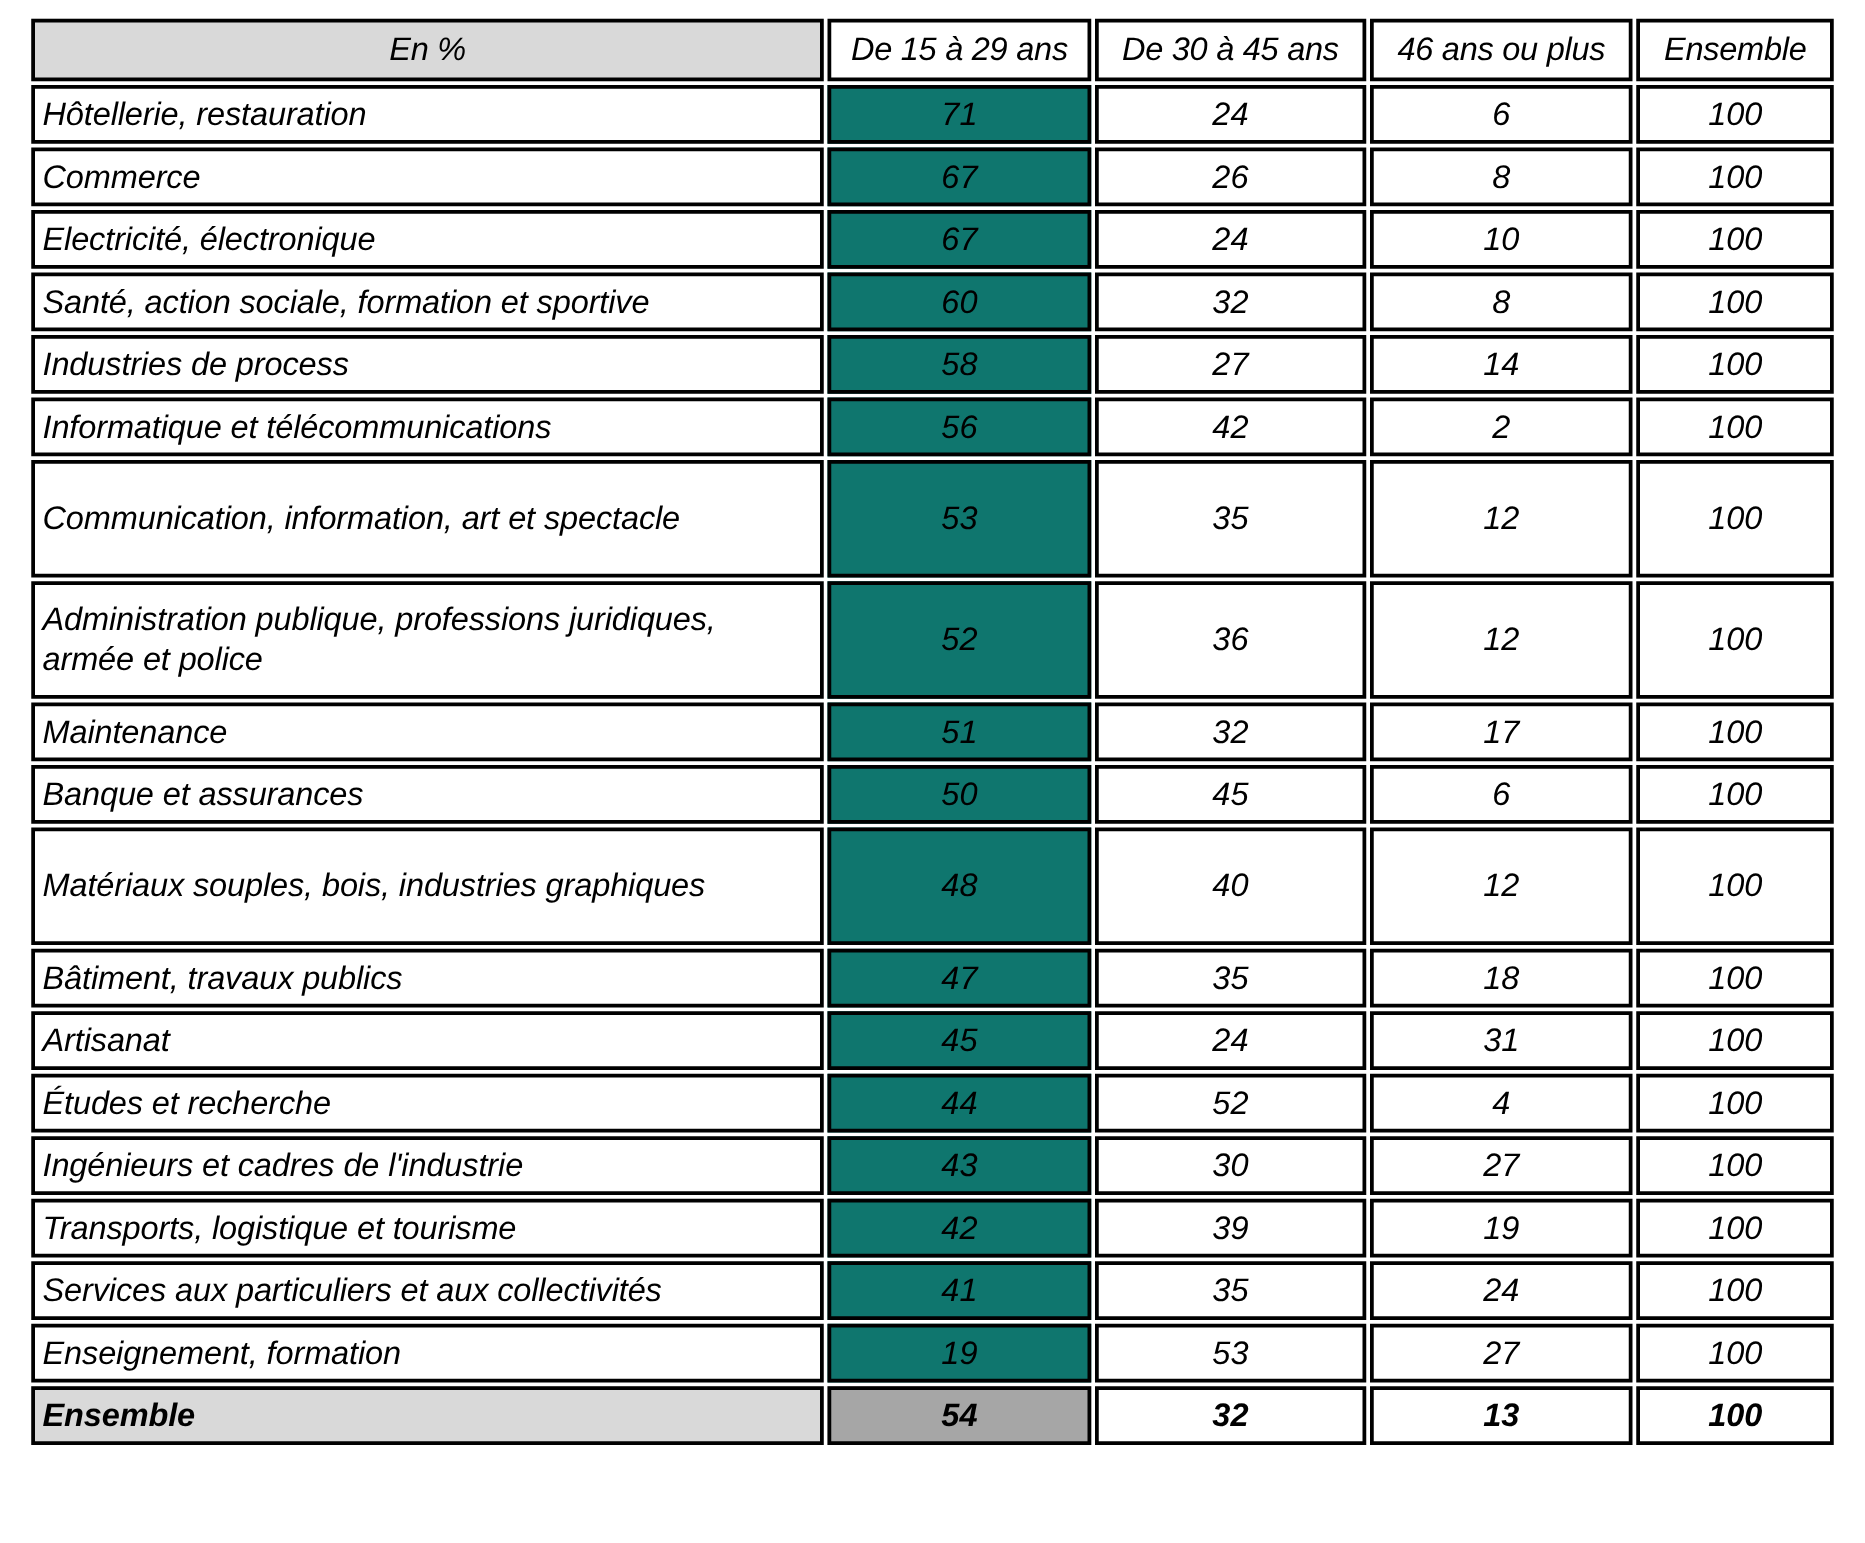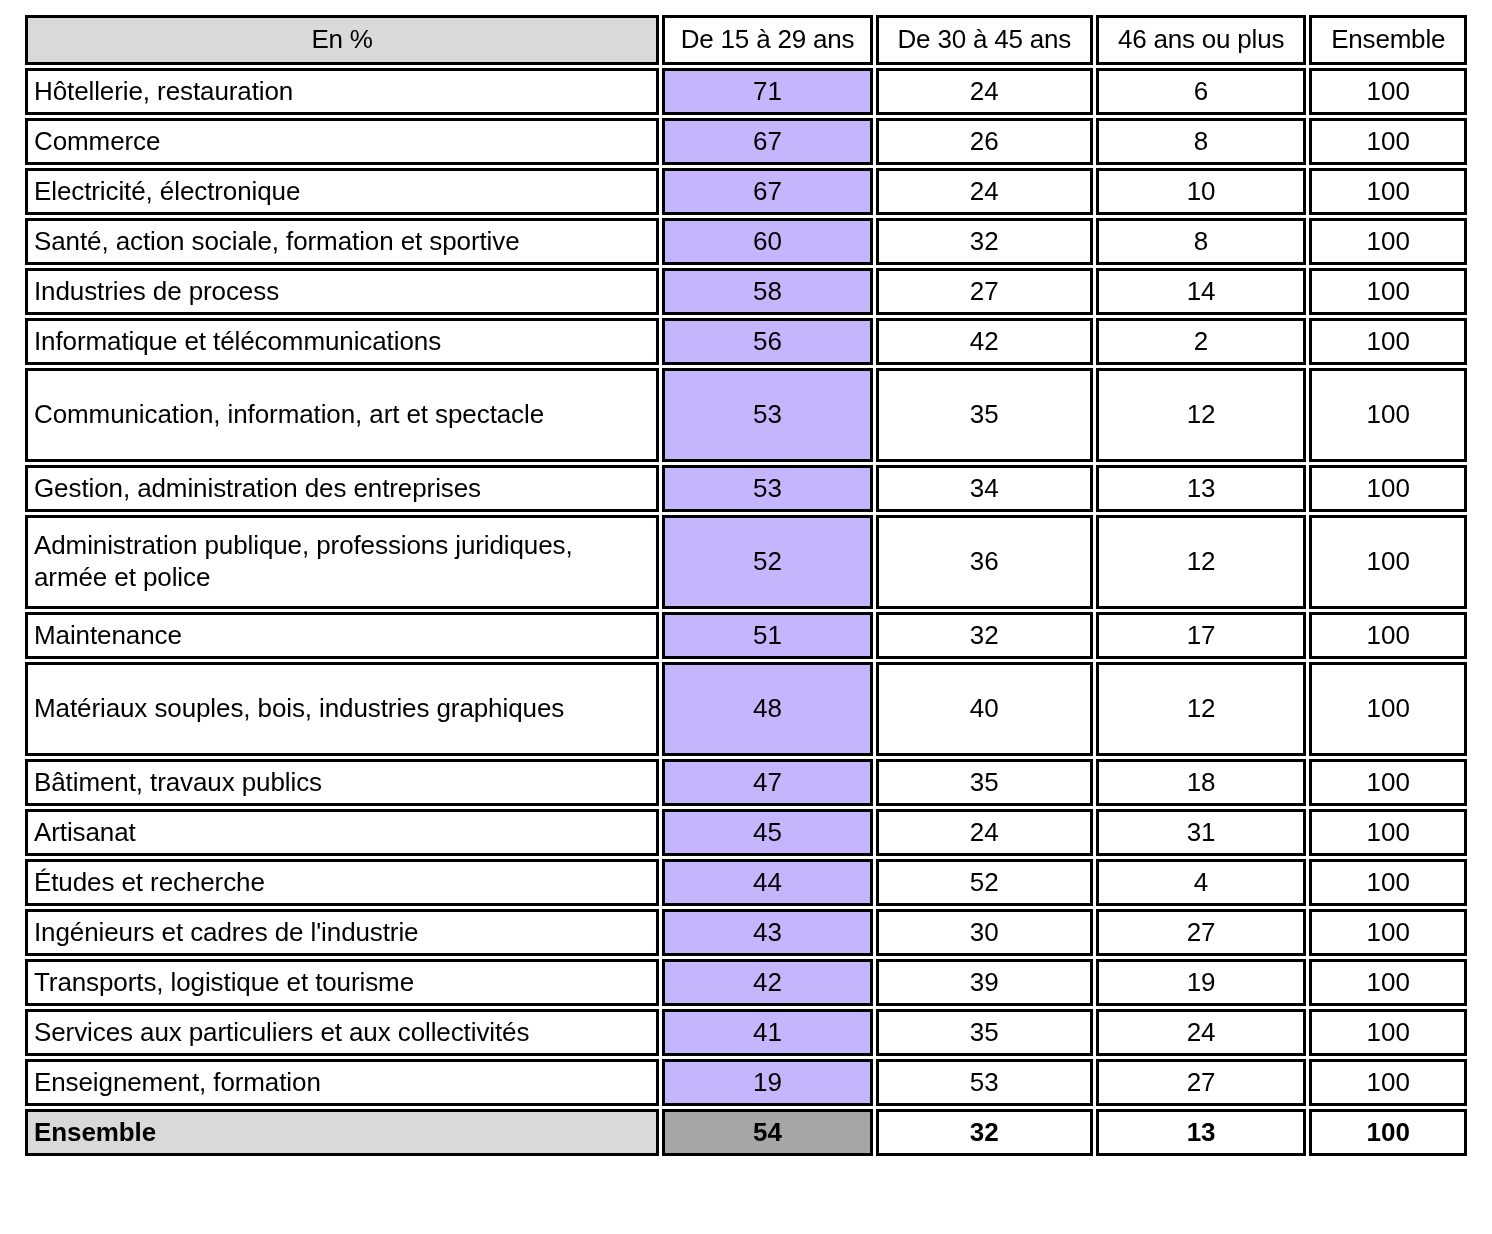--- a/index.html
+++ b/index.html
@@ -12,20 +12,21 @@
     height: 1234px;
     font-family: "Liberation Sans", sans-serif;
     overflow: hidden;
   }
   .sheet {
     position: relative;
     width: 1492px;
     height: 1190px;
     box-sizing: border-box;
     padding: 12px 22px 14px 22px;
+    font-style: italic;
   }
   table.data {
     border-collapse: separate;
     border-spacing: 3px 3px;
     width: 1448px;
     table-layout: fixed;
   }
   table.data col.c-label { width: 620px; }
   table.data col.c-young { width: 206px; }
   table.data col.c-mid   { width: 212px; }
@@ -58,21 +59,21 @@
     text-align: left;
     padding-left: 10px;
     letter-spacing: -0.1px;
     margin-left: 33px;
   }
   td.num {
     text-align: center;
     background: #ffffff;
   }
   td.num.young {
-    background: #c4b5fd;
+    background: #0f766e;
   }
   tr.total td {
     font-weight: bold;
   }
   tr.total td.label { background: #d9d9d9; }
   tr.total td.young { background: #a6a6a6; }
 
   .v-red  { color: #ff3b30; }
   .v-blue { color: #3b7ddd; }
   .v-dark { color: #000000; }
@@ -144,39 +145,39 @@
           <td class="num old v-blue">2</td>
           <td class="num total v-dark">100</td>
         </tr>
         <tr class="tall">
           <td class="label">Communication, information, art et spectacle</td>
           <td class="num young v-dark">53</td>
           <td class="num mid v-dark">35</td>
           <td class="num old v-dark">12</td>
           <td class="num total v-dark">100</td>
         </tr>
-        <tr class="short">
-          <td class="label">Gestion, administration des entreprises</td>
-          <td class="num young v-dark">53</td>
-          <td class="num mid v-dark">34</td>
-          <td class="num old v-dark">13</td>
-          <td class="num total v-dark">100</td>
-        </tr>
         <tr class="tall">
           <td class="label">Administration publique, professions juridiques, armée et police</td>
           <td class="num young v-dark">52</td>
           <td class="num mid v-dark">36</td>
           <td class="num old v-dark">12</td>
           <td class="num total v-dark">100</td>
         </tr>
         <tr class="short">
           <td class="label">Maintenance</td>
           <td class="num young v-dark">51</td>
           <td class="num mid v-dark">32</td>
           <td class="num old v-dark">17</td>
+          <td class="num total v-dark">100</td>
+        </tr>
+        <tr class="short">
+          <td class="label">Banque et assurances</td>
+          <td class="num young v-dark">50</td>
+          <td class="num mid v-red">45</td>
+          <td class="num old v-blue">6</td>
           <td class="num total v-dark">100</td>
         </tr>
         <tr class="tall">
           <td class="label">Matériaux souples, bois, industries graphiques</td>
           <td class="num young v-blue">48</td>
           <td class="num mid v-red">40</td>
           <td class="num old v-dark">12</td>
           <td class="num total v-dark">100</td>
         </tr>
         <tr class="short">

